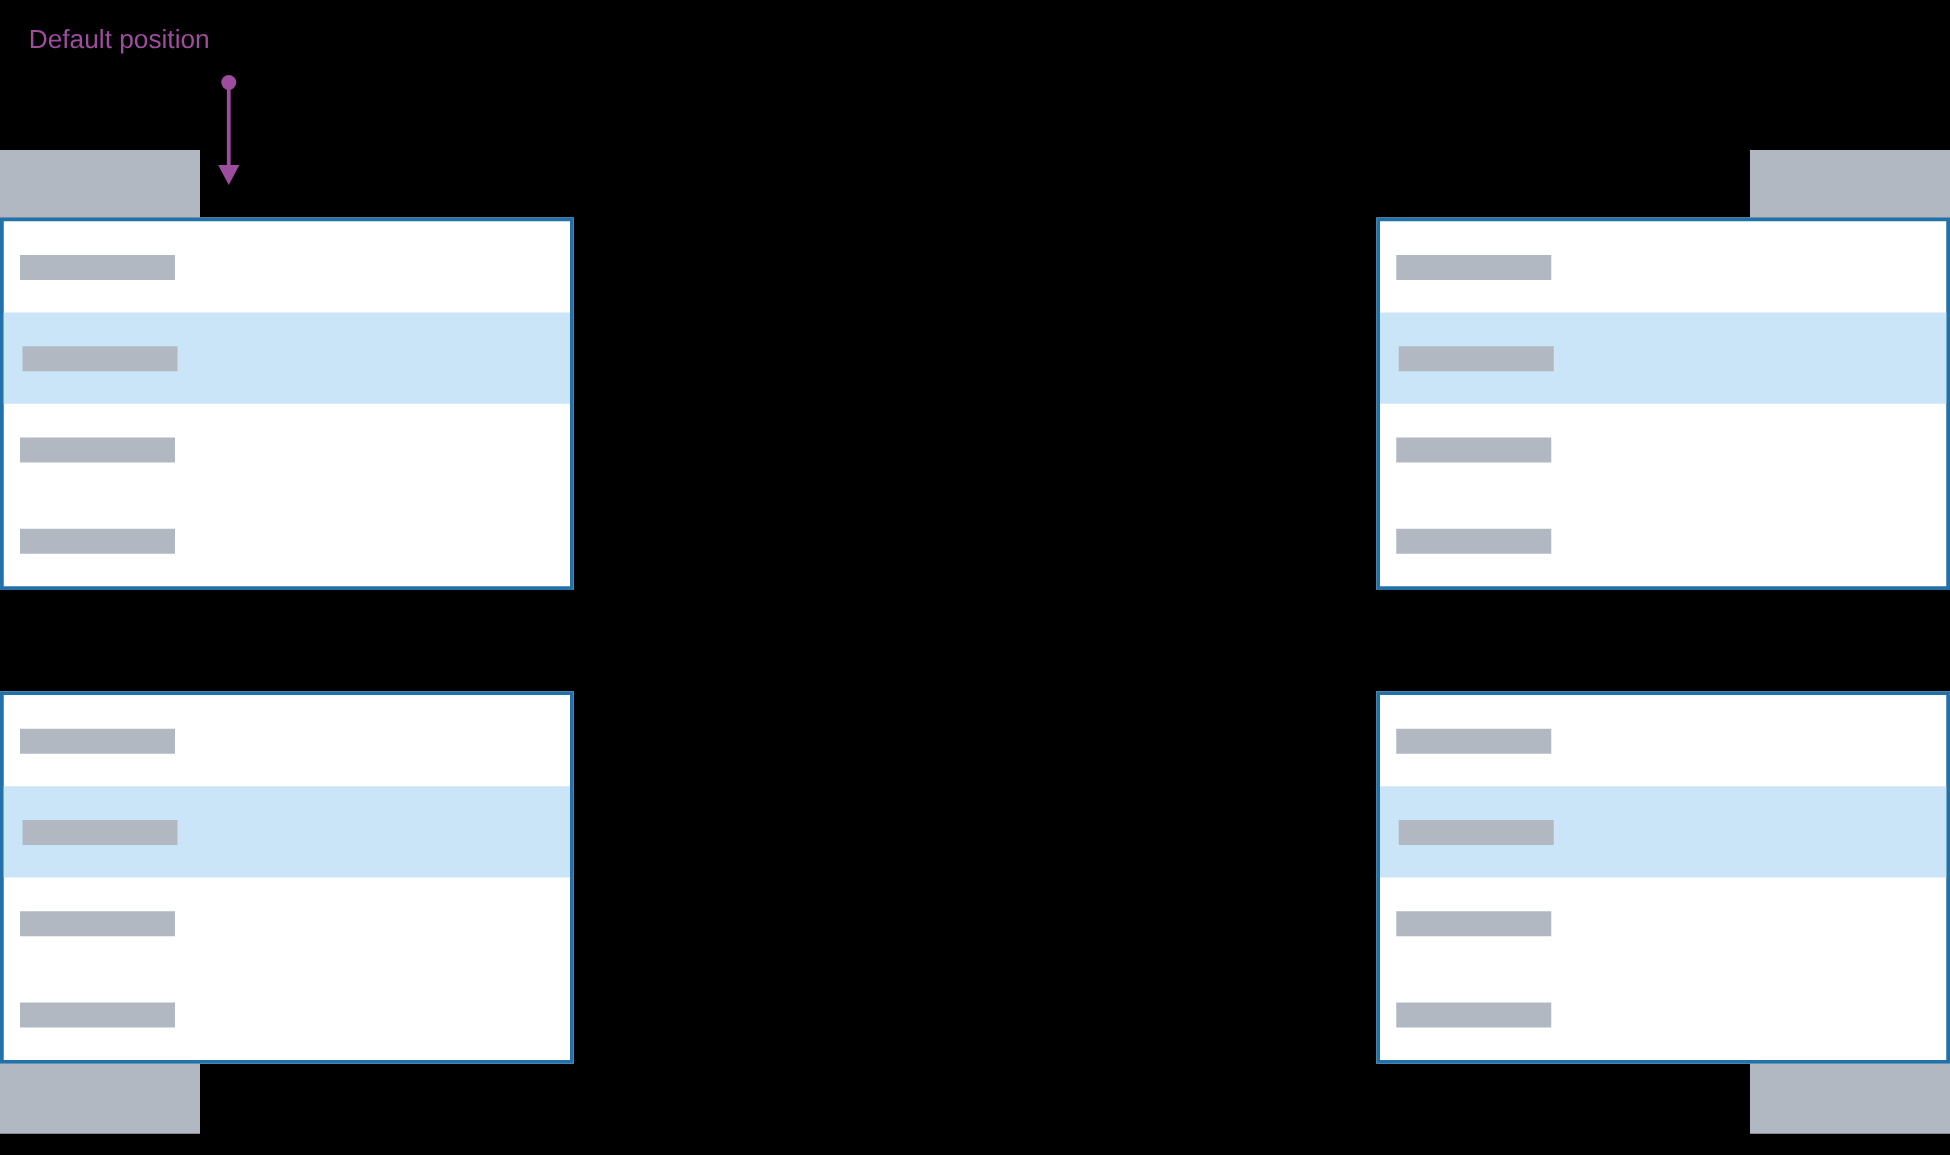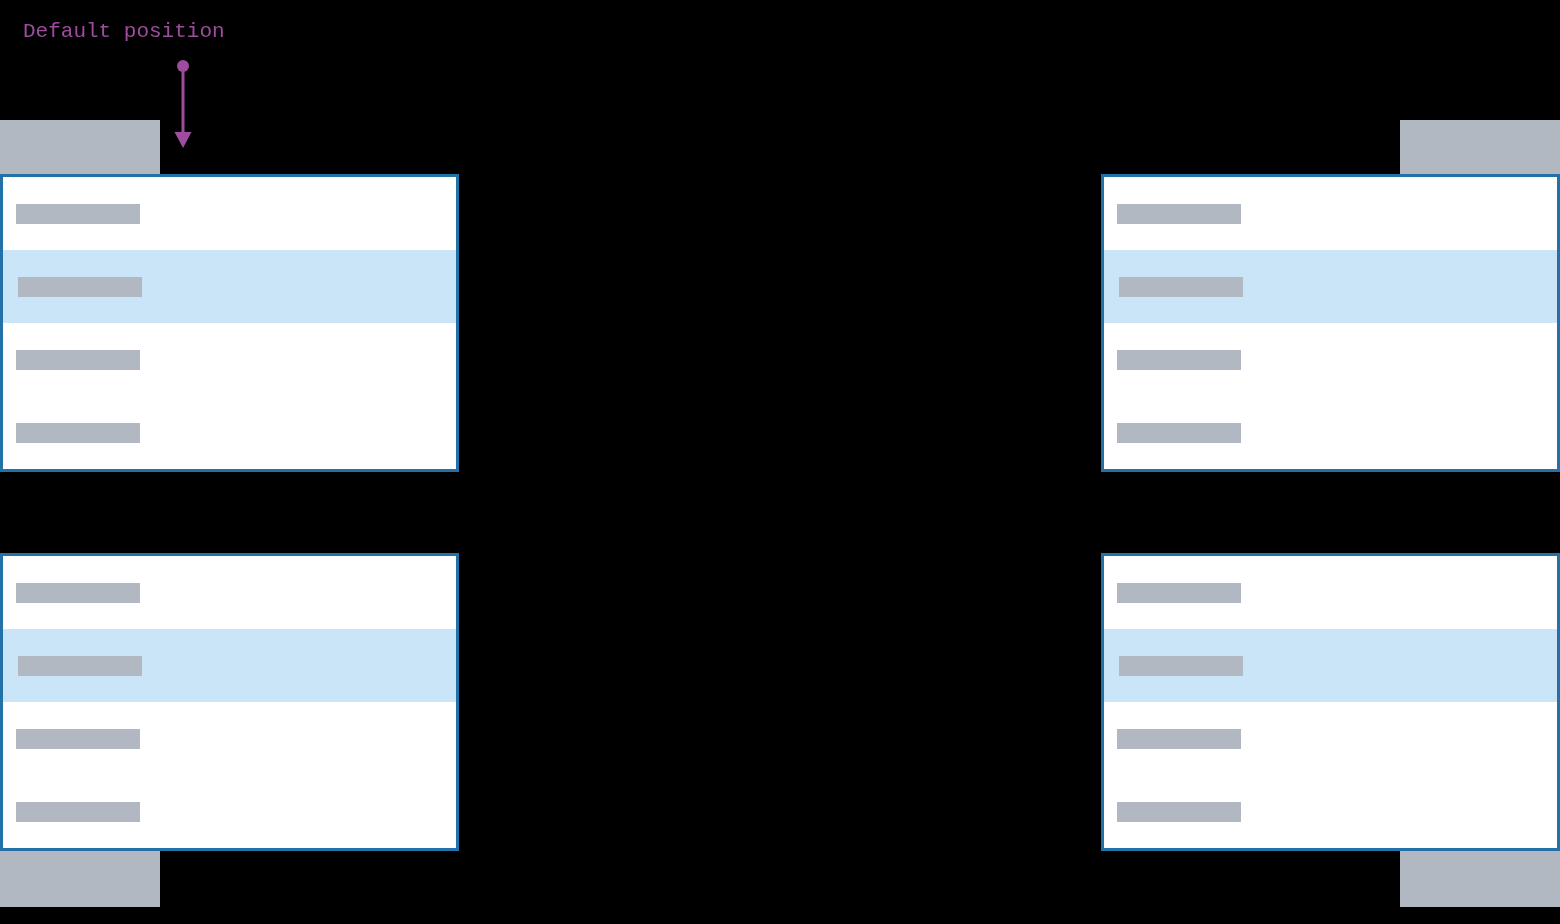--- a/index.html
+++ b/index.html
@@ -12,21 +12,21 @@
     --annotation: #9e4d9e;
   }
   * { margin: 0; padding: 0; box-sizing: border-box; }
   html, body { background: var(--background); }
   .canvas {
     position: relative;
     width: 1560px;
     height: 924px;
     background: var(--background);
     overflow: hidden;
-    font-family: Liberation Mono, monospace;
+    font-family: Liberation Sans, sans-serif;
   }
   .annotation-label {
     position: absolute;
     left: 23px;
     top: 20px;
     font-size: 21px;
     line-height: 1.1;
     color: var(--annotation);
   }
   .arrow {

